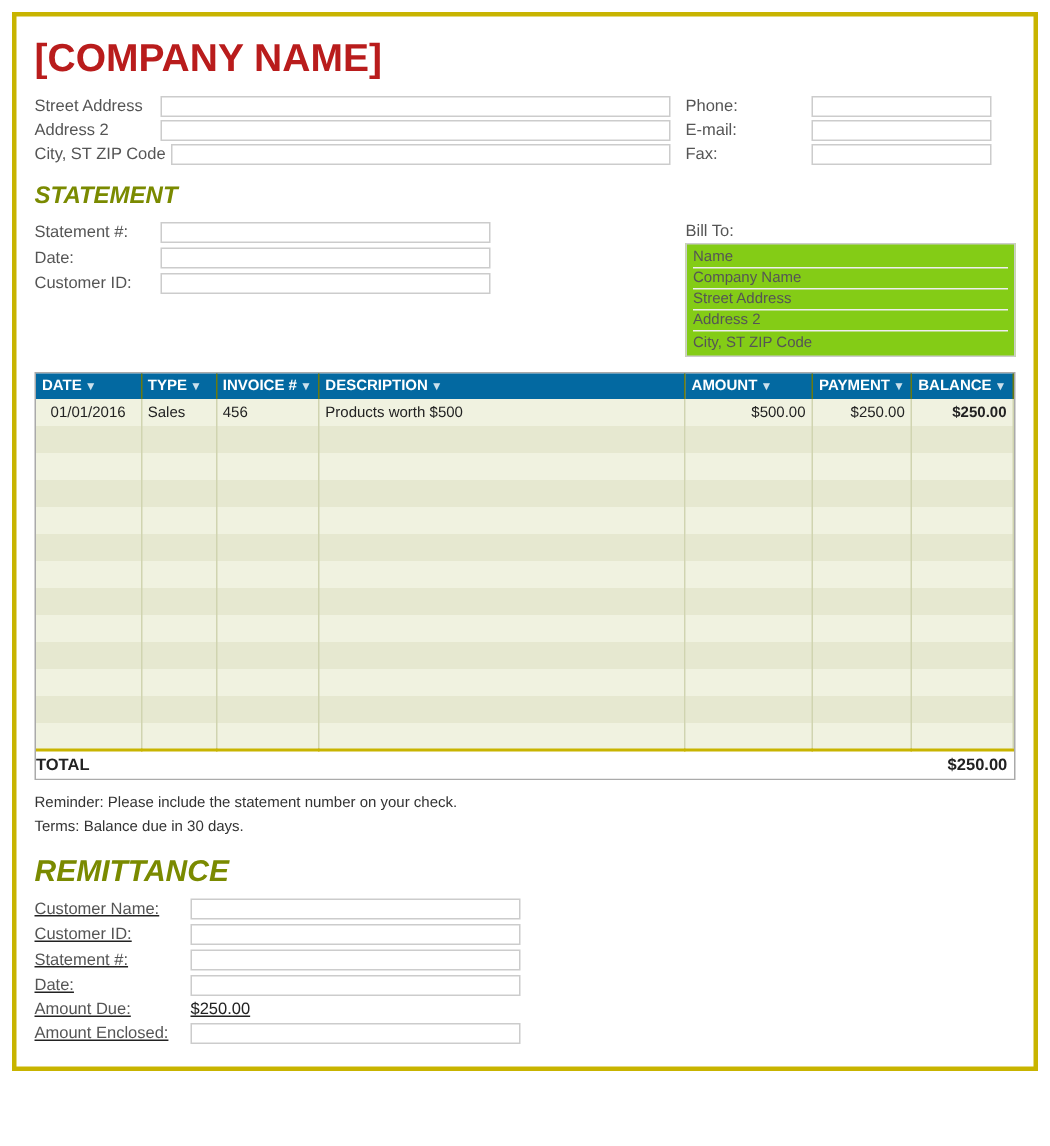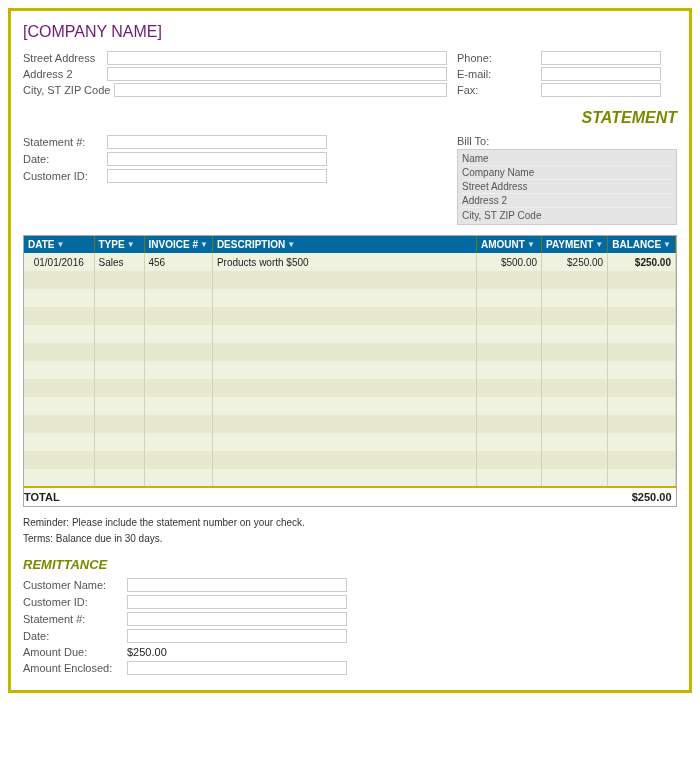--- a/index.html
+++ b/index.html
@@ -14,23 +14,23 @@
     }
 
     .outer-border {
       border: 3px solid #c8b400;
       margin: 8px;
       padding: 12px;
       background: #fff;
     }
 
     .company-name {
-      font-size: 16px;
-      font-weight: normal;
-      color: #701a75;
+      font-size: 26px;
+      font-weight: bold;
+      color: #b91c1c;
       margin-bottom: 10px;
     }
 
     .address-section {
       display: flex;
       gap: 10px;
       margin-bottom: 8px;
     }
 
     .address-left {
@@ -67,21 +67,20 @@
       width: 120px;
       background: #fff;
     }
 
     .statement-title {
       font-size: 16px;
       font-style: italic;
       font-weight: bold;
       color: #7a8a00;
       margin: 10px 0 8px 0;
-      text-align: right;
     }
 
     .statement-section {
       display: flex;
       gap: 10px;
       margin-bottom: 10px;
     }
 
     .statement-left {
       flex: 1;
@@ -111,21 +110,21 @@
     }
 
     .bill-to-label {
       color: #555;
       margin-bottom: 2px;
     }
 
     .bill-to-box {
       border: 1px solid #ccc;
       padding: 2px 4px;
-      background: #e5e5e5;
+      background: #84cc16;
     }
 
     .bill-to-line {
       height: 14px;
       border-bottom: 1px solid #eee;
       display: flex;
       align-items: center;
       font-size: 10px;
       color: #555;
     }
@@ -176,21 +175,21 @@
     .data-table tbody td {
       padding: 2px 4px;
       height: 18px;
       border-right: 1px solid #d0d4b0;
       font-size: 10px;
     }
 
     .col-date { width: 70px; text-align: center; }
     .col-type { width: 50px; }
     .col-invoice { width: 55px; }
-    .col-amount { width: 65px; text-align: right; }
+    .col-amount { width: 85px; text-align: right; }
     .col-payment { width: 65px; text-align: right; }
     .col-balance { width: 65px; text-align: right; font-weight: bold; }
 
     .total-row {
       background: #fff !important;
       border-top: 2px solid #c8b400;
     }
 
     .total-label {
       text-align: left;
@@ -205,30 +204,31 @@
     }
 
     .footer-notes {
       margin-top: 8px;
       font-size: 10px;
       color: #333;
       line-height: 1.6;
     }
 
     .remittance-title {
-      font-size: 13px;
+      font-size: 20px;
       font-style: italic;
       font-weight: bold;
       color: #7a8a00;
       margin: 10px 0 6px 0;
     }
 
     .remittance-section {
       display: flex;
       gap: 10px;
+      text-decoration: underline;
     }
 
     .remittance-left {
       flex: 0 0 auto;
     }
 
     .remittance-row {
       display: flex;
       align-items: center;
       margin-bottom: 3px;

